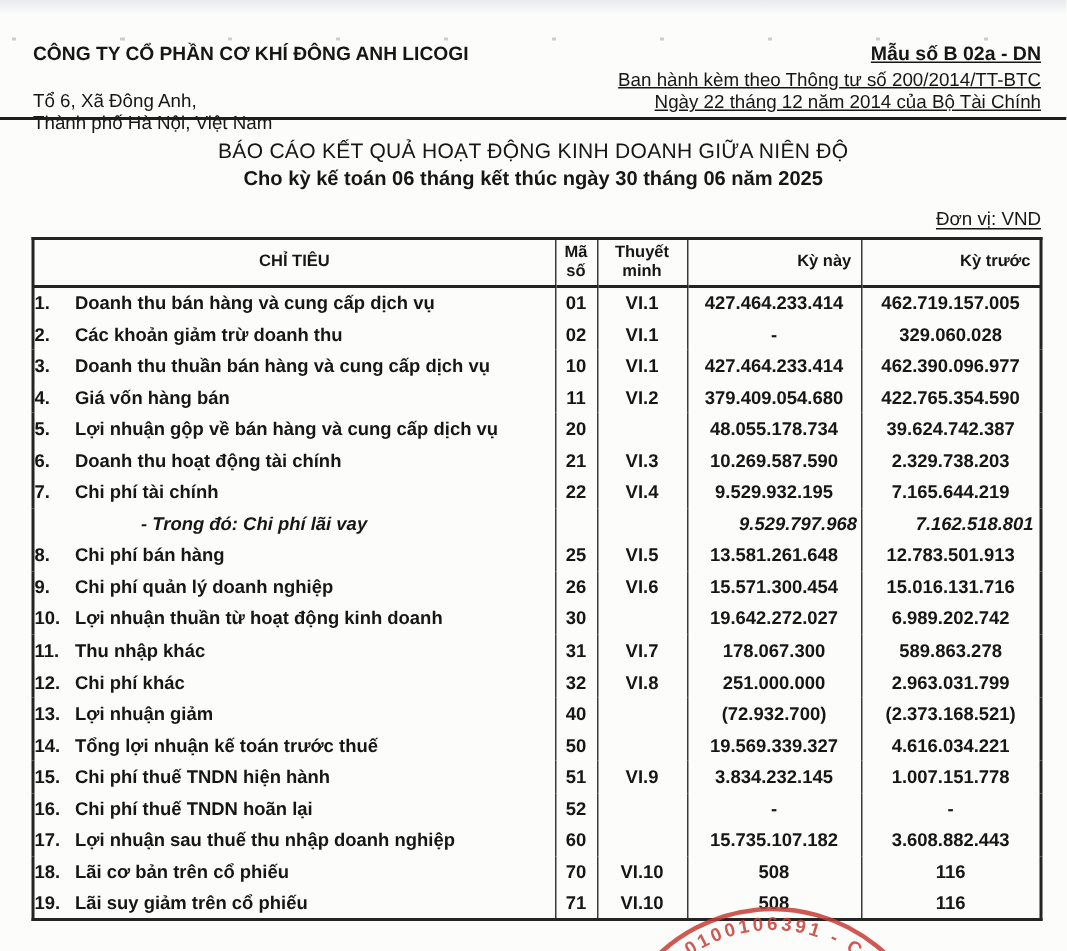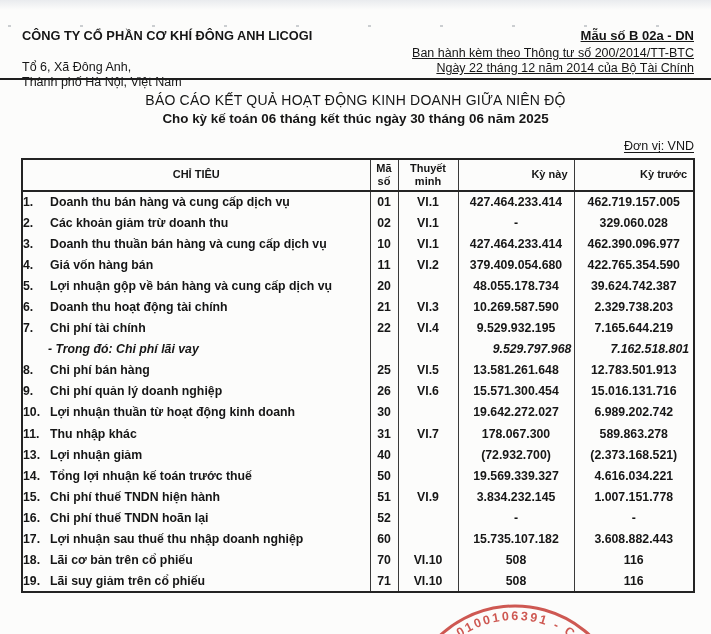--- a/index.html
+++ b/index.html
@@ -43,21 +43,21 @@
   }
   table.report thead th.h-cur,
   table.report thead th.h-pri{text-align:right;padding-right:6px;margin-top:40px;}
   table.report tbody tr{height:21.1px;}
   table.report tbody td{font-weight:bold;}
   td.c-label{text-align:left;padding-left:9px;}
   td.c-label .num{display:inline-block;width:27px;}
   td.c-code, td.c-note{text-align:center;}
   td.c-cur, td.c-pri{text-align:center;padding-right:6px;}
   tr.sub-row td{font-weight:normal;font-style:italic;padding-left:32px;}
-  tr.sub-row td.c-label{padding-left:25px;margin-top:36px;}
+  tr.sub-row td.c-label{padding-left:71px;margin-top:36px;}
   .stamp{position:absolute;left:395px;top:600px;width:240px;height:34px;
     overflow:hidden;z-index:3;pointer-events:none;}
   .stamp svg{display:block;}
 </style>
 </head>
 <body>
 
 <div class="top-shade"></div>
 <div class="perforation"></div>
 
@@ -185,20 +185,27 @@
         <td class="c-pri">6.989.202.742</td>
       </tr>
       <tr>
         <td class="c-label"><span class="num">11.</span><span>Thu nhập khác</span></td>
         <td class="c-code">31</td>
         <td class="c-note">VI.7</td>
         <td class="c-cur">178.067.300</td>
         <td class="c-pri">589.863.278</td>
       </tr>
       <tr>
+        <td class="c-label"><span class="num">12.</span><span>Chi phí khác</span></td>
+        <td class="c-code">32</td>
+        <td class="c-note">VI.8</td>
+        <td class="c-cur">251.000.000</td>
+        <td class="c-pri">2.963.031.799</td>
+      </tr>
+      <tr>
         <td class="c-label"><span class="num">13.</span><span>Lợi nhuận giảm</span></td>
         <td class="c-code">40</td>
         <td class="c-note"></td>
         <td class="c-cur">(72.932.700)</td>
         <td class="c-pri">(2.373.168.521)</td>
       </tr>
       <tr>
         <td class="c-label"><span class="num">14.</span><span>Tổng lợi nhuận kế toán trước thuế</span></td>
         <td class="c-code">50</td>
         <td class="c-note"></td>

